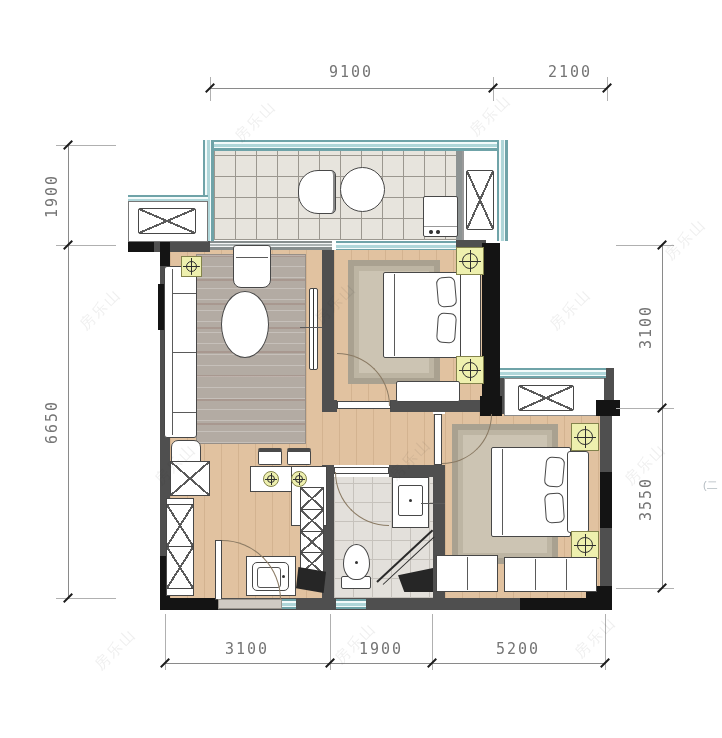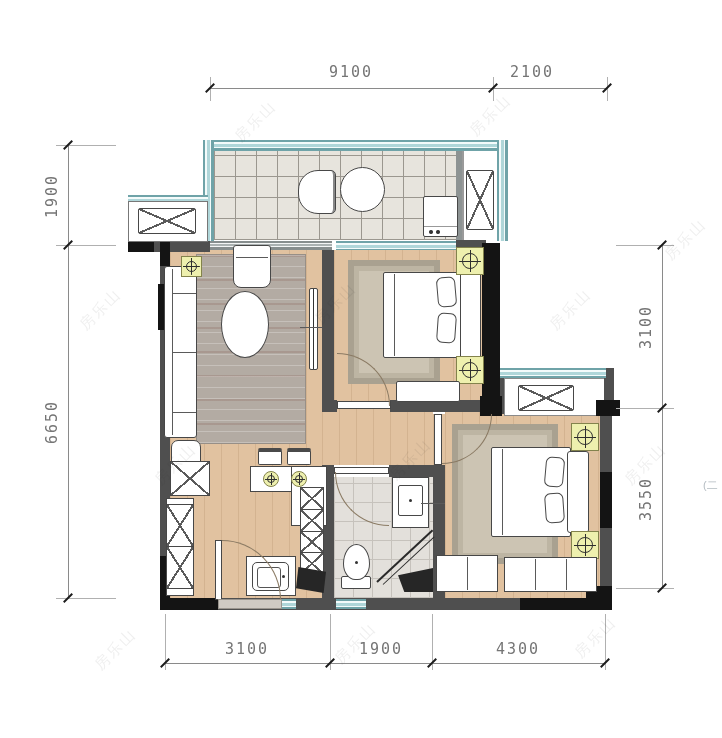--- a/index.html
+++ b/index.html
@@ -200,21 +200,21 @@
   <div class="arc" style="left:442px;top:414px;width:50px;height:50px;border-right-width:1px;border-bottom-width:1px;border-radius:0 0 100% 0;"></div>
 
   <div class="dimline-h" style="left:210px;top:88px;width:397px;"></div>
   <div class="extv" style="left:210px;top:77px;height:24px;"></div>
   <div class="extv" style="left:493px;top:77px;height:24px;"></div>
   <div class="extv" style="left:607px;top:77px;height:24px;"></div>
   <div class="tick" style="left:204px;top:87px;"></div>
   <div class="tick" style="left:487px;top:87px;"></div>
   <div class="tick" style="left:601px;top:87px;"></div>
   <div class="dim-label" style="left:311px;top:63px;">9100</div>
-  <div class="dim-label" style="left:492px;top:63px;">2100</div>
+  <div class="dim-label" style="left:530px;top:63px;">2100</div>
 
   <div class="dimline-v" style="left:68px;top:145px;height:453px;"></div>
   <div class="exth" style="left:56px;top:145px;width:60px;"></div>
   <div class="exth" style="left:56px;top:245px;width:60px;"></div>
   <div class="exth" style="left:56px;top:598px;width:60px;"></div>
   <div class="tick" style="left:62px;top:144px;"></div>
   <div class="tick" style="left:62px;top:244px;"></div>
   <div class="tick" style="left:62px;top:597px;"></div>
   <div class="dim-label v" style="left:12px;top:187px;">1900</div>
   <div class="dim-label v" style="left:12px;top:413px;">6650</div>
@@ -233,21 +233,21 @@
   <div class="extv" style="left:165px;top:614px;height:56px;"></div>
   <div class="extv" style="left:330px;top:614px;height:56px;"></div>
   <div class="extv" style="left:432px;top:614px;height:56px;"></div>
   <div class="extv" style="left:605px;top:614px;height:56px;"></div>
   <div class="tick" style="left:159px;top:662px;"></div>
   <div class="tick" style="left:324px;top:662px;"></div>
   <div class="tick" style="left:426px;top:662px;"></div>
   <div class="tick" style="left:599px;top:662px;"></div>
   <div class="dim-label" style="left:207px;top:640px;">3100</div>
   <div class="dim-label" style="left:341px;top:640px;">1900</div>
-  <div class="dim-label" style="left:478px;top:640px;">4300</div>
+  <div class="dim-label" style="left:478px;top:640px;">5200</div>
 
   <div class="edge-note" style="left:703px;top:478px;">(二</div>
 <div class="watermark" style="left: 230px; top: 112px;">房乐山</div>
     <div class="watermark" style="left: 465px; top: 106px;">房乐山</div>
     <div class="watermark" style="left: 75px; top: 300px;">房乐山</div>
     <div class="watermark" style="left: 310px; top: 294px;">房乐山</div>
     <div class="watermark" style="left: 545px; top: 300px;">房乐山</div>
     <div class="watermark" style="left: 150px; top: 455px;">房乐山</div>
     <div class="watermark" style="left: 385px; top: 450px;">房乐山</div>
     <div class="watermark" style="left: 620px; top: 455px;">房乐山</div>

